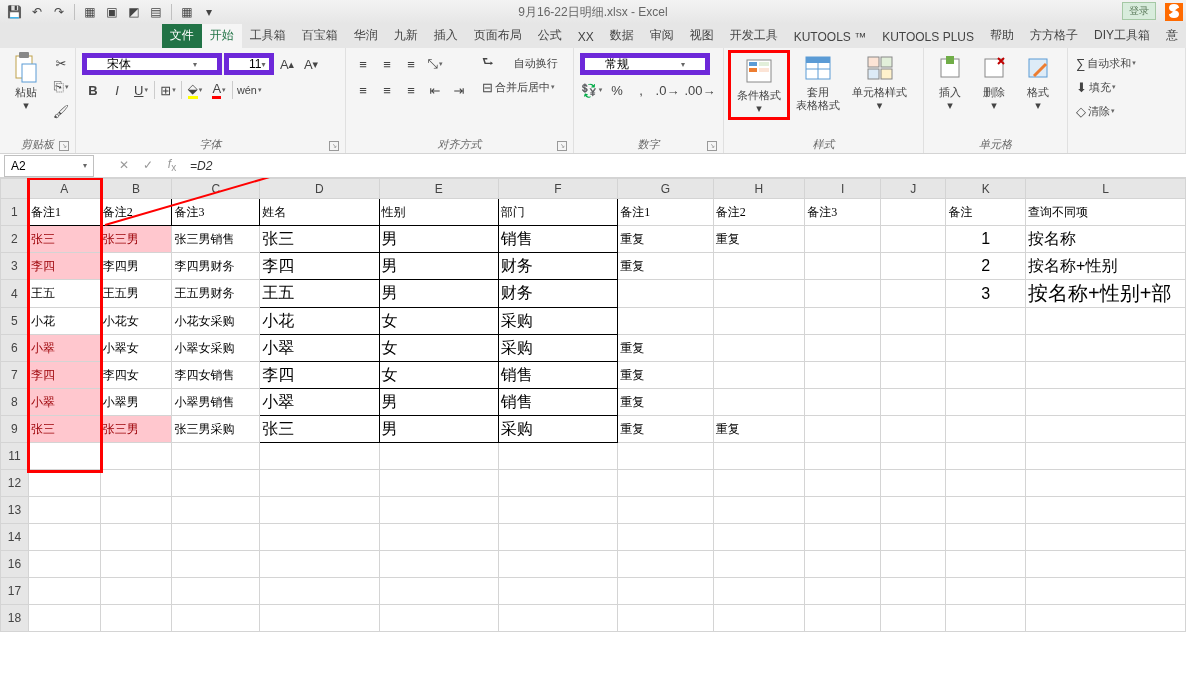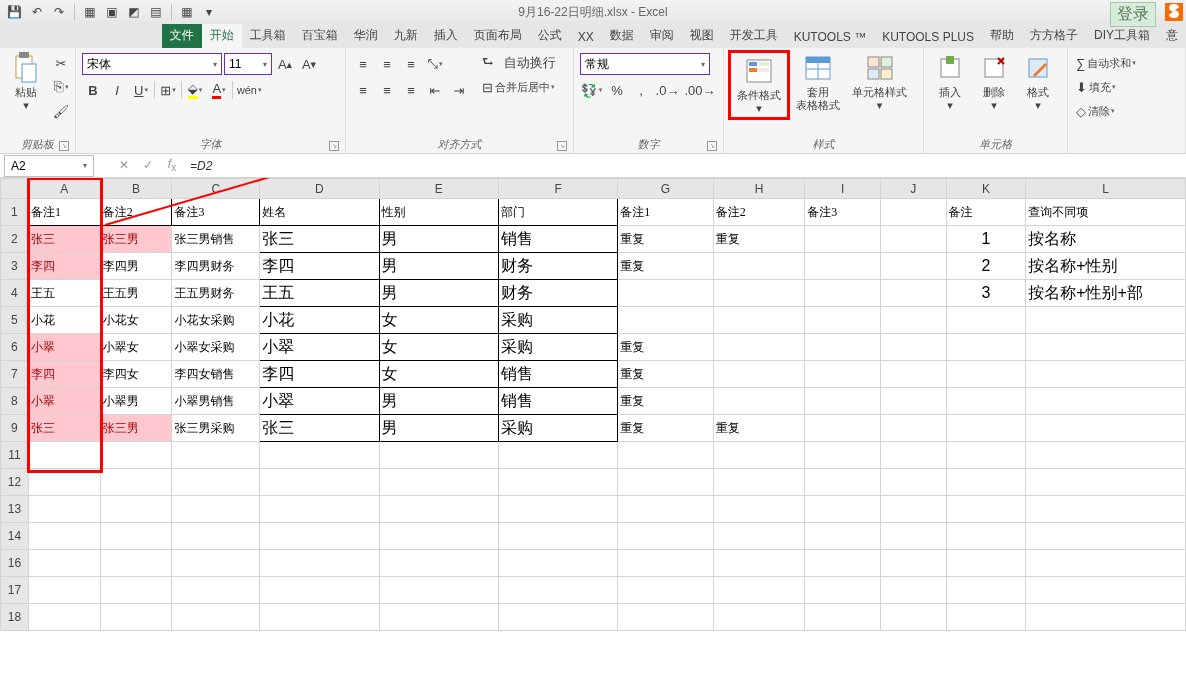--- a/index.html
+++ b/index.html
@@ -1,37 +1,37 @@
 <!DOCTYPE html>
 <html><head>
 <meta charset="utf-8">
 <style>
 * { margin:0; padding:0; box-sizing:border-box; font-family:"Microsoft YaHei","SimSun",sans-serif; }
 body { background:#fff; width:1186px; height:682px; overflow:hidden; position:relative; font-size:12px; }
 .qat { height:24px; background:linear-gradient(#f3f3f3,#e6e6e6); display:flex; align-items:center; padding:0 4px; position:relative; }
 .qat .qicon { width:20px; height:20px; display:flex; align-items:center; justify-content:center; color:#444; margin:0 1px; cursor:pointer; }
 .qat .sep { width:1px; height:16px; background:#c0c0c0; margin:0 4px; }
 .qat .title { position:absolute; left:50%; transform:translateX(-50%); color:#666; font-size:12px; }
-.qat .login { position:absolute; right:30px; top:2px; background:#d8ecdc; padding:1px 6px; font-size:16px; color:#5a7a5a; border:1px solid #a5c8a5; }
+.qat .login { position:absolute; right:30px; top:2px; background:#d8ecdc; padding:1px 6px; font-size:10px; color:#5a7a5a; border:1px solid #a5c8a5; }
 .qat .sogou { position:absolute; right:0; top:0; width:24px; height:24px; }
 .ribbon-tabs { height:24px; background:#e6e6e6; display:flex; align-items:flex-end; padding-left:4px;justify-content:flex-end; }
 .ribbon-tabs .tab { padding:4px 8px; font-size:12px; color:#444; cursor:pointer; white-space:nowrap; }
 .ribbon-tabs .tab.file { background:#217346; color:#fff; }
 .ribbon-tabs .tab.active { background:#f5f5f5; color:#217346; }
 .ribbon { height:106px; background:#f5f5f5; border-bottom:1px solid #d4d4d4; display:flex; position:relative; }
 .group { border-right:1px solid #e0e0e0; display:flex; flex-direction:column; padding:2px 4px 0 4px; }
 .group .body { flex:1; display:flex; align-items:flex-start; }
 .group .label { height:18px; text-align:left; font-size:11px; color:#666; display:flex; align-items:center; justify-content:center; position:relative;font-style:italic; }
 .group .label .dlg { position:absolute; right:2px; bottom:2px; width:10px; height:10px; border:1px solid #999; font-size:7px; color:#999; display:flex; align-items:center; justify-content:center; }
 .bigbtn { display:flex; flex-direction:column; align-items:center; justify-content:center; padding:2px 6px; cursor:pointer; }
 .bigbtn .ic { width:32px; height:32px; display:flex; align-items:center; justify-content:center; }
 .bigbtn .lbl { font-size:11px; color:#444; text-align:center; line-height:13px; margin-top:2px; white-space:nowrap; }
 .stack { display:flex; flex-direction:column; gap:2px; padding:2px; }
 .row { display:flex; align-items:center; gap:2px; height:24px; }
-.combo { height:22px; border:1px solid #6d28d9; background:#fff; display:flex; align-items:center; padding:0 4px; font-size:12px; }
+.combo { height:22px; border:5px solid #6d28d9; background:#fff; display:flex; align-items:center; padding:0 20px; font-size:12px; }
 .combo .arr { margin-left:auto; font-size:8px; color:#666; }
 .ibtn { min-width:22px; height:22px; display:flex; align-items:center; justify-content:center; color:#444; cursor:pointer; font-size:13px; padding:0 2px; }
 .ibtn .dd { font-size:7px; margin-left:1px; color:#666; }
 .red-hi { border:3px solid #ff0000; }
 .namebox-row { height:24px; background:#fff; border-bottom:1px solid #d4d4d4; display:flex; align-items:center; }
 .namebox { width:90px; height:22px; border:1px solid #c0c0c0; margin-left:4px; display:flex; align-items:center; padding:0 6px; font-size:12px; }
 .namebox .arr { margin-left:auto; font-size:8px; color:#666; }
 .fx-btns { display:flex; align-items:center; gap:4px; margin-left:20px; color:#999; }
 .fx-btns span { width:20px; text-align:center; cursor:pointer; }
 .formula { flex:1; padding:0 8px; font-size:12px; font-style:italic; color:#333; }
@@ -184,21 +184,21 @@
         </div>
         <div class="row">
           <div class="ibtn">≡</div>
           <div class="ibtn">≡</div>
           <div class="ibtn">≡</div>
           <div class="ibtn">⇤</div>
           <div class="ibtn">⇥</div>
         </div>
       </div>
       <div class="stack" style="margin-left:6px">
-        <div class="ibtn" style="width:96px;justify-content:flex-start">⮑ <span style="font-size:13px;margin-left:10px">自动换行</span></div>
+        <div class="ibtn" style="width:96px;justify-content:flex-start">⮑ <span style="font-size:11px;margin-left:20px">自动换行</span></div>
         <div class="ibtn" style="width:96px;justify-content:flex-start">⊟ <span style="font-size:11px;margin-left:2px">合并后居中</span><span class="dd">▾</span></div>
       </div>
     </div>
     <div class="label">
         <span>对齐方式</span>
         <span class="dlg">↘</span>
       </div>
   </div>
 
   <div class="group" style="width:150px">
@@ -399,21 +399,21 @@
           <td class="">王五男</td>
           <td>王五男财务</td>
           <td style="border:1px solid #000;font-size:16px">王五</td>
           <td style="border:1px solid #000;font-size:16px">男</td>
           <td style="border:1px solid #000;font-size:16px">财务</td>
           <td></td>
           <td></td>
           <td></td>
           <td></td>
           <td class="colK" style="font-size:16px">3</td>
-          <td style="font-size:16px">按名称+性别+部</td>
+          <td style="font-size:20px">按名称+性别+部</td>
         </tr>
         <tr>
           <th>5</th>
           <td class="">小花</td>
           <td class="">小花女</td>
           <td>小花女采购</td>
           <td style="border:1px solid #000;font-size:16px">小花</td>
           <td style="border:1px solid #000;font-size:16px">女</td>
           <td style="border:1px solid #000;font-size:16px">采购</td>
           <td></td>

